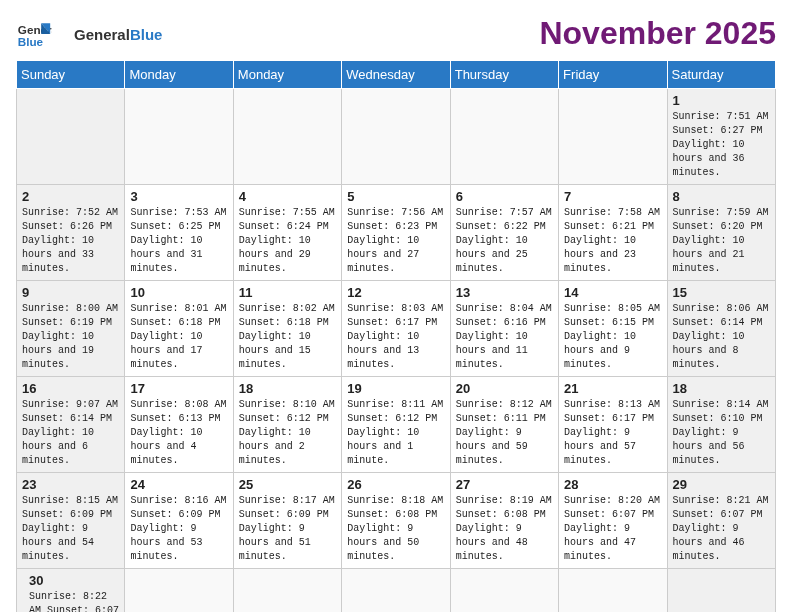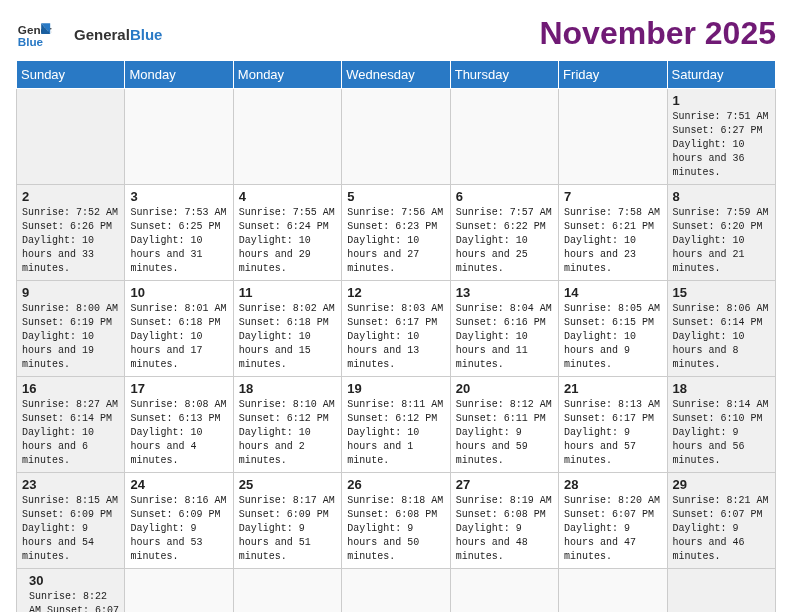--- a/index.html
+++ b/index.html
@@ -220,21 +220,21 @@
         <td>
           <span class="day-number">15</span>
           <div class="day-info">Sunrise: 8:06 AM
 Sunset: 6:14 PM
 Daylight: 10 hours and 8 minutes.</div>
         </td>
       </tr>
       <tr>
         <td>
           <span class="day-number">16</span>
-          <div class="day-info">Sunrise: 8:27 AM
+          <div class="day-info">Sunrise: 9:07 AM
 Sunset: 6:14 PM
 Daylight: 10 hours and 6 minutes.</div>
         </td>
         <td>
           <span class="day-number">17</span>
           <div class="day-info">Sunrise: 8:08 AM
 Sunset: 6:13 PM
 Daylight: 10 hours and 4 minutes.</div>
         </td>
         <td>

